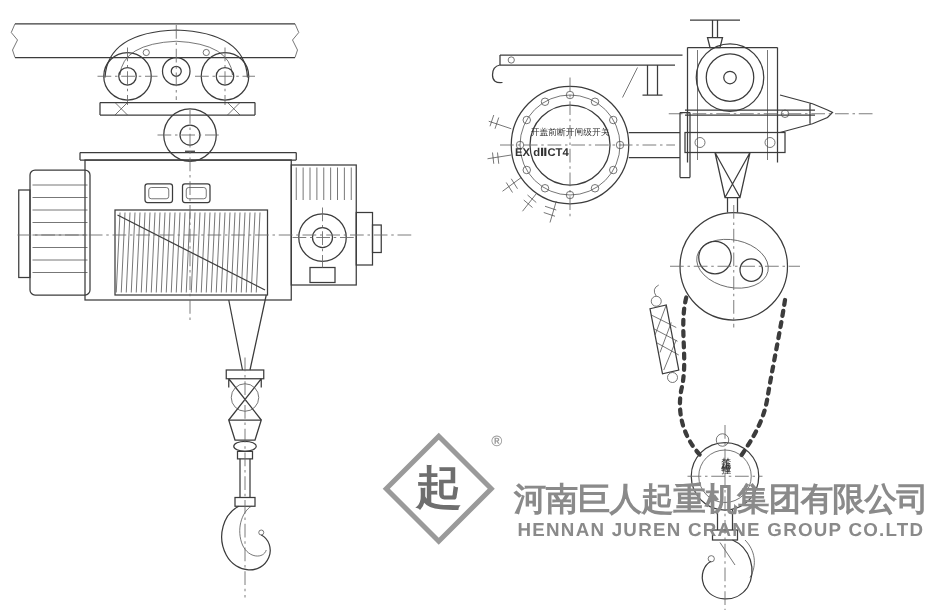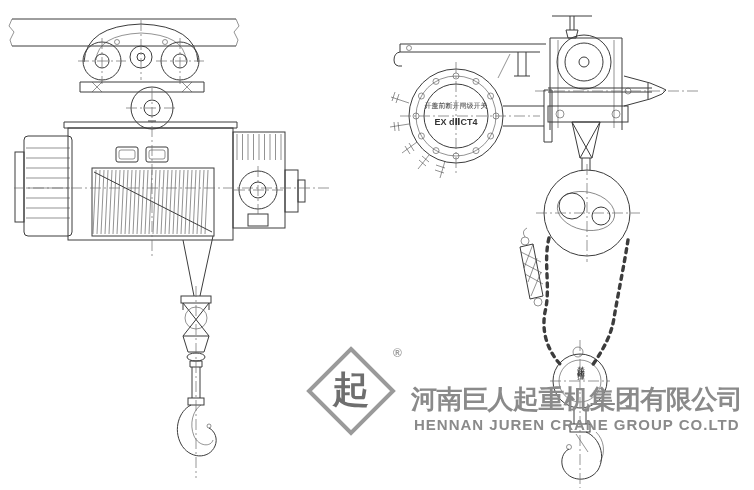--- a/index.html
+++ b/index.html
@@ -5,21 +5,21 @@
   html,body{margin:0;padding:0;background:#fff;}
   #canvas{position:relative;width:754px;height:490px;background:#fff;overflow:hidden;
           font-family:"Liberation Sans","DejaVu Sans",sans-serif;}
   #drawing{position:absolute;left:0;top:0;}
   .ln{stroke:#3c3c3c;stroke-width:1;fill:none;}
   .lnthin{stroke:#4a4a4a;stroke-width:.6;fill:none;}
   .cl{stroke:#6a6a6a;stroke-width:.7;fill:none;stroke-dasharray:11 3 2 3;}
   .chain{stroke:#3c3c3c;stroke-width:3.4;fill:none;stroke-dasharray:4 5;stroke-linecap:round;}
   .overlay{position:absolute;color:#333;}
   .jbox-line1{left:412px;top:101px;width:88px;text-align:center;font-size:7px;letter-spacing:0;}
-  .jbox-line2{left:412px;top:117px;width:88px;text-align:center;font-size:9px;font-weight:bold;}
+  .jbox-line2{left:412px;top:117px;width:88px;font-size:9px;font-weight:bold;}
   .block-label{left:572px;top:359px;height:46px;writing-mode:vertical-rl;font-size:8px;
                letter-spacing:2px;line-height:16px;}
   .logo-glyph{left:323px;top:366px;width:56px;height:48px;line-height:48px;text-align:center;
               font-size:37px;font-weight:bold;color:#6e6e6e;}
   .reg-mark{left:393px;top:346px;font-size:12px;color:#9a9a9a;font-weight:bold;}
   .logo-latin{left:306px;top:430px;width:96px;text-align:center;font-size:17px;font-weight:bold;
               letter-spacing:7px;text-indent:7px;color:#9a9a9a;}
   .company-zh{left:411px;top:382px;font-size:26px;font-weight:bold;letter-spacing:-0.5px;
               color:#8a8a8a;white-space:nowrap;}
   .company-en{left:414px;top:416px;font-size:15px;font-weight:bold;letter-spacing:1px;

